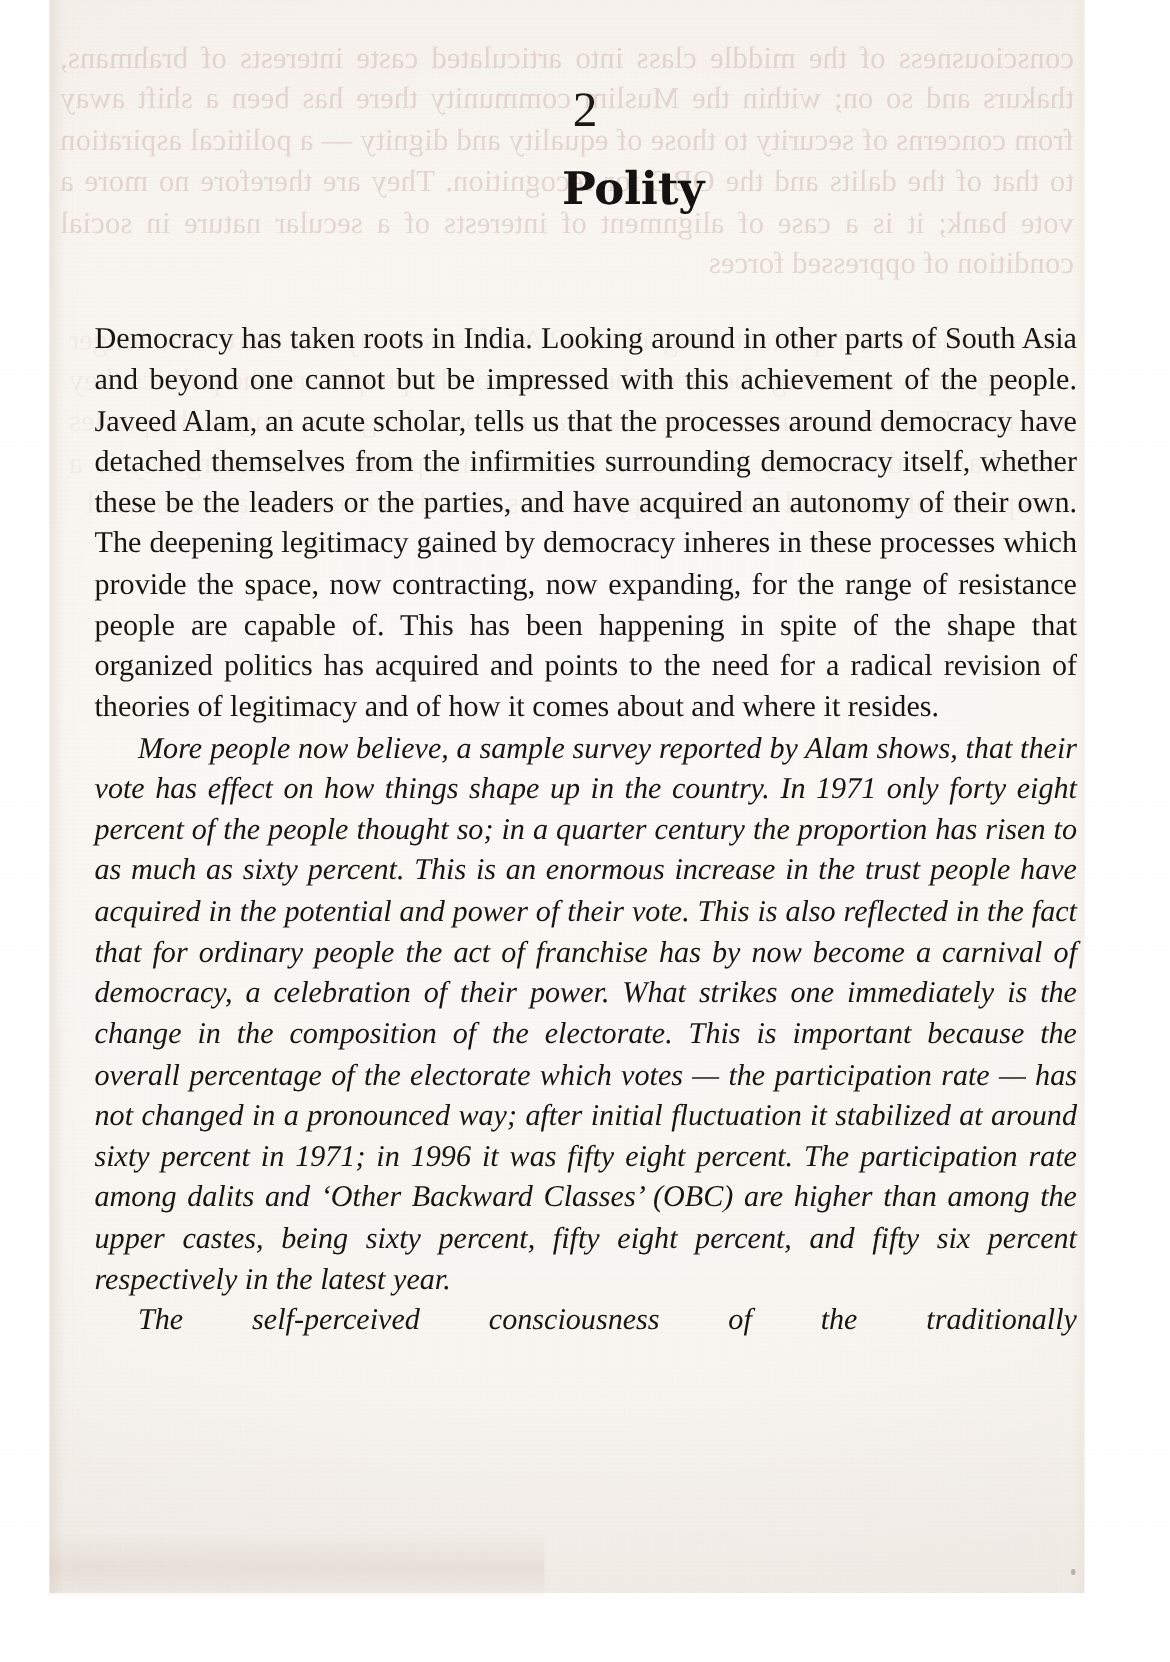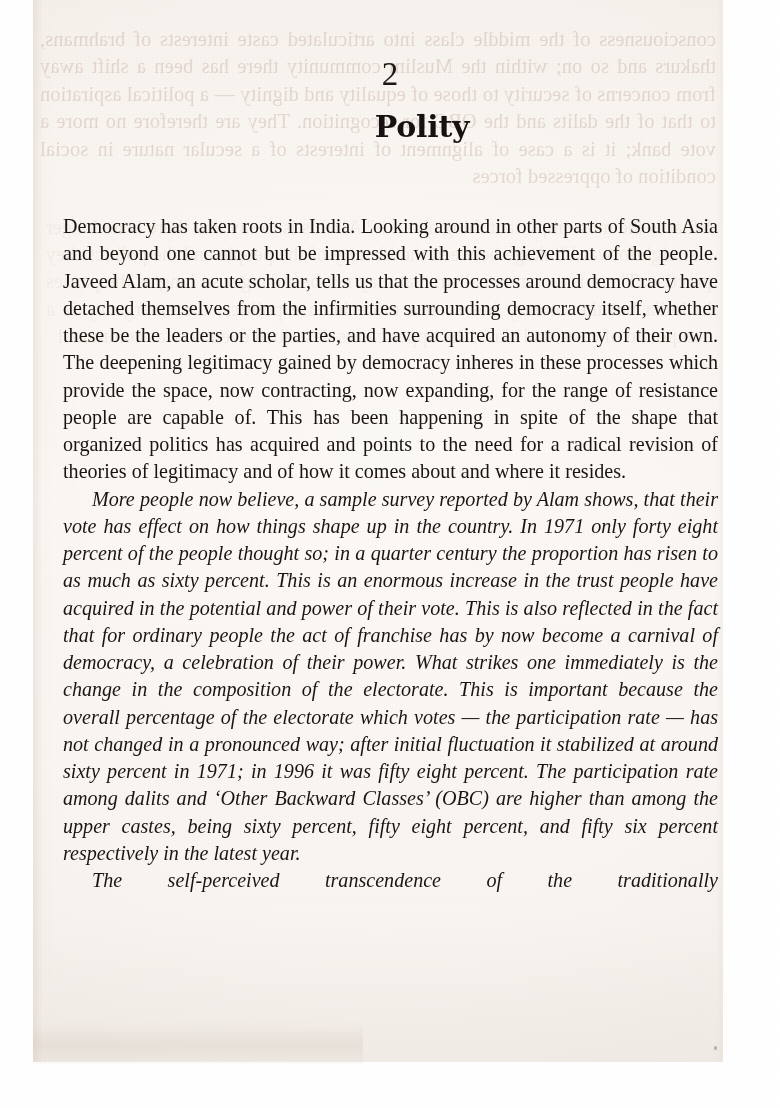--- a/index.html
+++ b/index.html
@@ -224,19 +224,19 @@
 
   <div id="bleed-through-lower">What is the most important thing about it? All this is to say that there is no longer a straightforward linkage between the identity of the people and the politics they practise. There is a communalism that may not be a danger so long as the parties in India but the country has seen a more intense politics; the emergency is a compound of caste and class; the upper castes described even now as communal</div>
 
   <div id="chapter-number">2</div>
 
   <div id="chapter-title">Polity</div>
 
   <div id="body-column">
     <p>Democracy has taken roots in India. Looking around in other parts of South Asia and beyond one cannot but be impressed with this achievement of the people. Javeed Alam, an acute scholar, tells us that the processes around democracy have detached themselves from the infirmities surrounding democracy itself, whether these be the leaders or the parties, and have acquired an autonomy of their own. The deepening legitimacy gained by democracy inheres in these processes which provide the space, now contracting, now expanding, for the range of resistance people are capable of. This has been happening in spite of the shape that organized politics has acquired and points to the need for a radical revision of theories of legitimacy and of how it comes about and where it resides.</p>
     <p class="indented">More people now believe, a sample survey reported by Alam shows, that their vote has effect on how things shape up in the country. In 1971 only forty eight percent of the people thought so; in a quarter century the proportion has risen to as much as sixty percent. This is an enormous increase in the trust people have acquired in the potential and power of their vote. This is also reflected in the fact that for ordinary people the act of franchise has by now become a carnival of democracy, a celebration of their power. What strikes one immediately is the change in the composition of the electorate. This is important because the overall percentage of the electorate which votes — the participation rate — has not changed in a pronounced way; after initial fluctuation it stabilized at around sixty percent in 1971; in 1996 it was fifty eight percent. The participation rate among dalits and ‘Other Backward Classes’ (OBC) are higher than among the upper castes, being sixty percent, fifty eight percent, and fifty six percent respectively in the latest year.</p>
-    <p class="indented continues">The self-perceived transcendence of the traditionally</p>
+    <p class="indented continues">The self-perceived consciousness of the traditionally</p>
   </div>
 
   <div id="grain"></div>
   <div id="paper-speck"></div>
 
 </div>
 
 </body></html>

